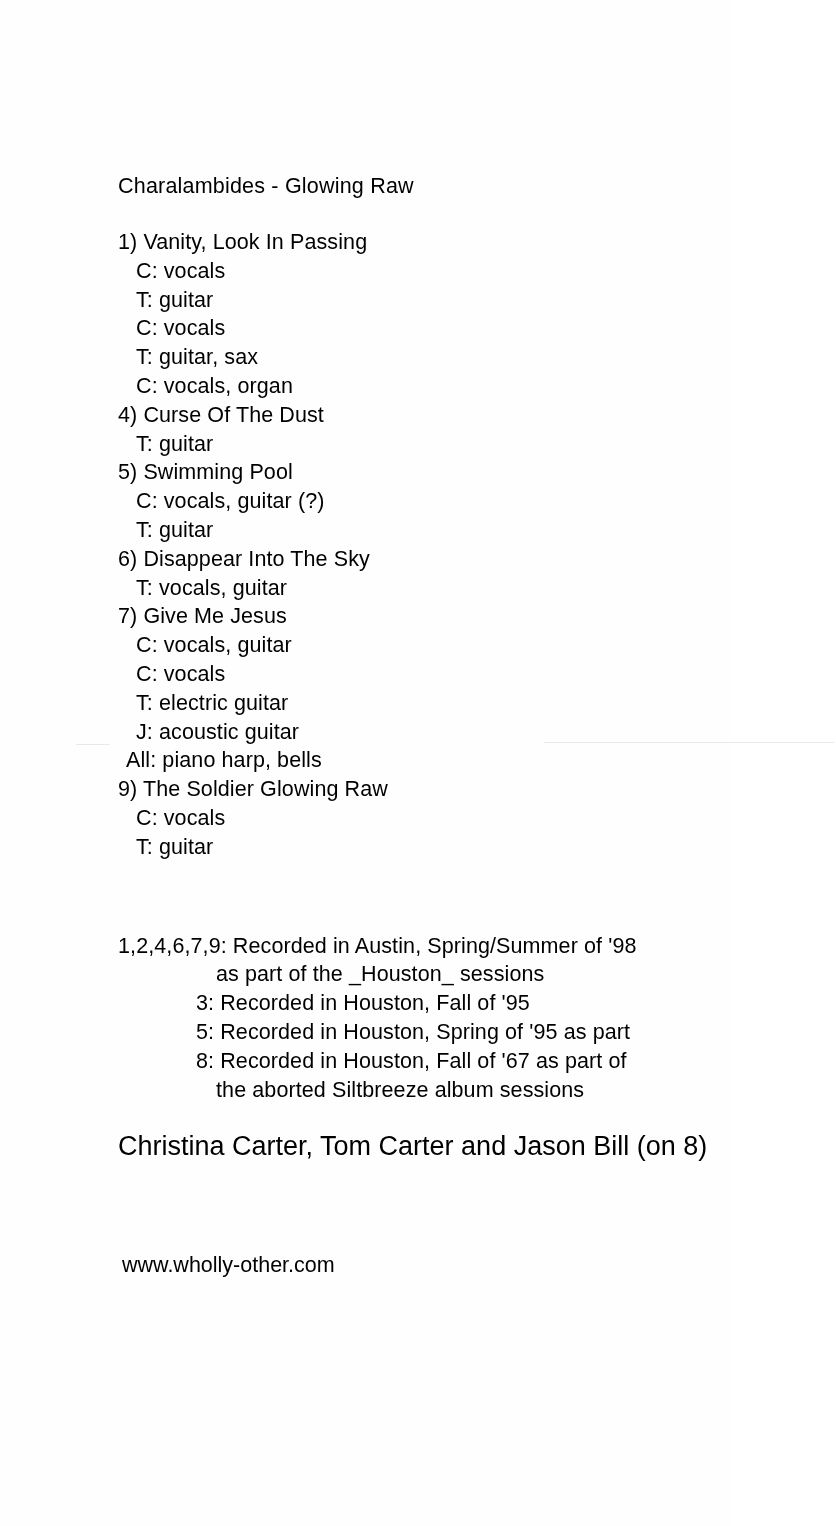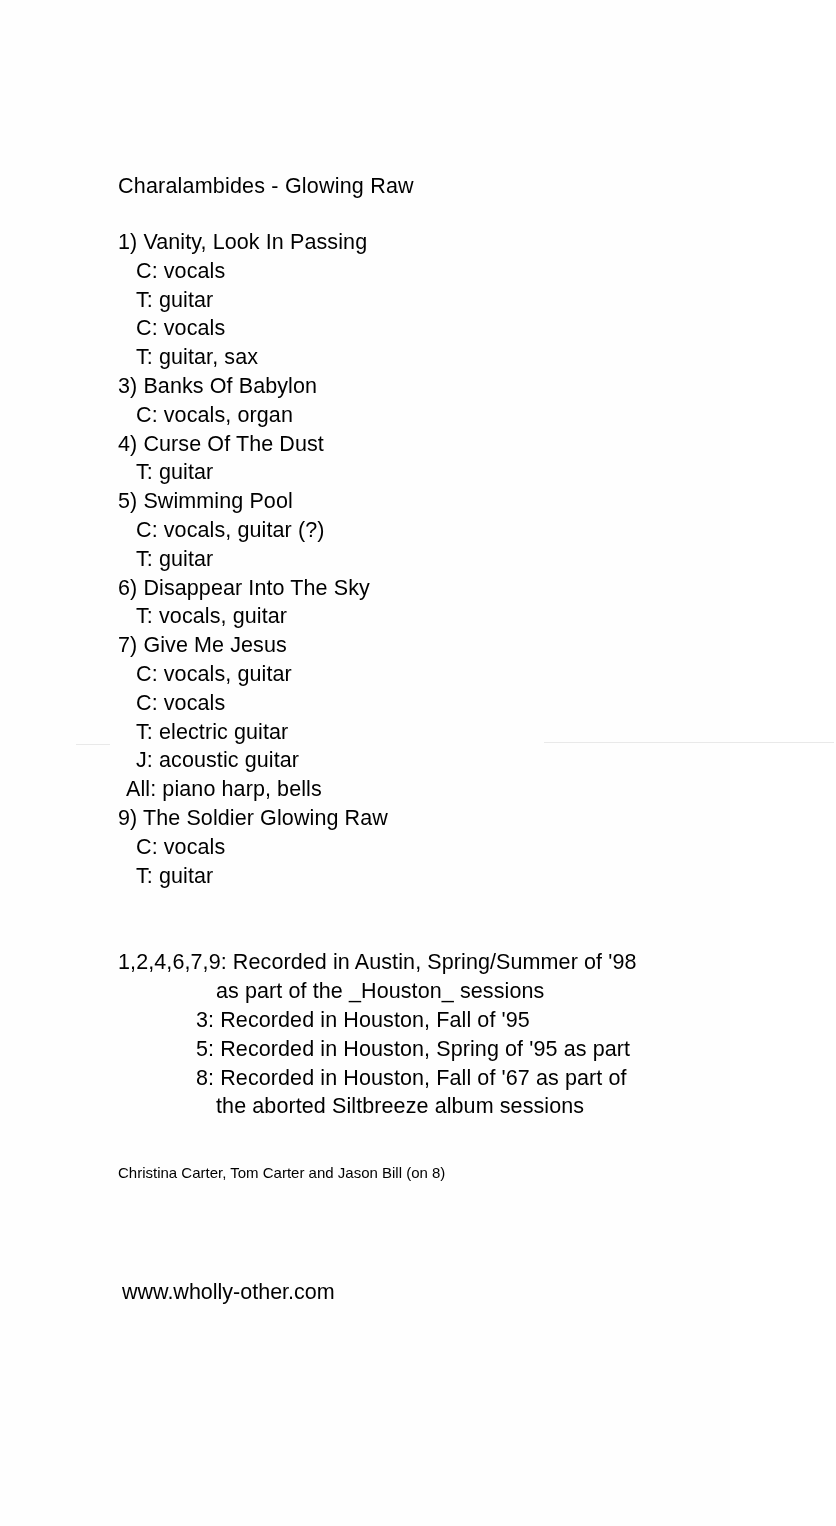--- a/index.html
+++ b/index.html
@@ -40,36 +40,35 @@
   .track-list { margin: 0; padding: 0; }
   .track {
     font-size: 21.5px;
     line-height: 28.8px;
     letter-spacing: 0.1px;
     white-space: pre;
   }
   .track-title { padding-left: 0px; }
   .credit { padding-left: 18px; }
   .credit-all { padding-left: 8px; }
-  .notes { margin-top: 2px; }
+  .notes { margin-top: 14px; }
   .note-line {
     font-size: 21.5px;
     line-height: 28.8px;
     letter-spacing: 0.1px;
     white-space: pre;
   }
   .note-indent-1 { padding-left: 0px; }
   .note-indent-2 { padding-left: 98px; }
   .note-indent-3 { padding-left: 78px; }
   .note-indent-4 { padding-left: 98px; }
   .personnel {
-    font-size: 15px;
+    font-size: 27px;
     line-height: 28.8px;
     white-space: pre;
-    margin-top: 10px;
   }
   .website {
     font-size: 21.5px;
     line-height: 28.8px;
     white-space: pre;
     padding-left: 4px;
     margin-top: 34px;
   }
   .smudge {
     position: absolute;
@@ -93,21 +92,20 @@
 
     <div class="track-list">
 
       <div class="track track-title">1) Vanity, Look In Passing</div>
       <div class="track credit">C: vocals</div>
       <div class="track credit">T: guitar</div>
 
       <div class="track credit">C: vocals</div>
       <div class="track credit">T: guitar, sax</div>
 
-      <div class="track track-title">3) Banks Of Babylon</div>
       <div class="track credit">C: vocals, organ</div>
 
       <div class="track track-title">4) Curse Of The Dust</div>
       <div class="track credit">T: guitar</div>
 
       <div class="track track-title">5) Swimming Pool</div>
       <div class="track credit">C: vocals, guitar (?)</div>
       <div class="track credit">T: guitar</div>
 
       <div class="track track-title">6) Disappear Into The Sky</div>

